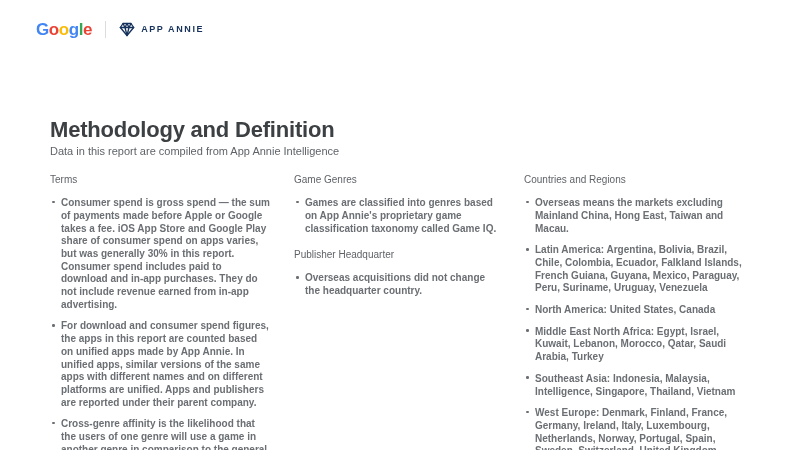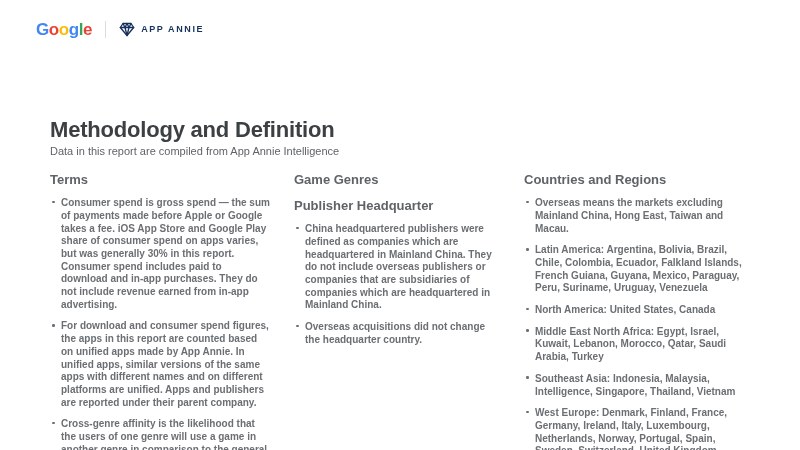--- a/index.html
+++ b/index.html
@@ -18,21 +18,21 @@
   .content { position:absolute; left:50px; top:117px; width:700px; }
   .page-title { font-size:22px; line-height:1.15; font-weight:bold; color:#3c4043; letter-spacing:-0.2px; }
   .page-subtitle { margin-top:3px; font-size:11px; line-height:13px; color:#5f6368; }
 
   .columns { display:flex; margin-top:15px; }
   .col { flex:none; }
   .col-1 { width:220px; margin-right:24px; }
   .col-2 { width:206px; margin-right:24px; }
   .col-3 { width:224px; }
 
-  .section-heading { font-size:13px; line-height:13px; font-weight:bold; color:#5f6368; }
+  .section-heading { font-size:10px; line-height:13px; font-weight:normal; color:#5f6368; }
   .section-heading.sub { margin-top:13px; }
   .bullets { list-style:none; margin-top:11px; }
   .bullets li { position:relative; padding-left:11px; font-size:10px; line-height:1.27; color:#6b6f73; margin-bottom:9px;font-weight:bold; }
   .bullets li::before { content:""; position:absolute; left:2px; top:3.6px; width:2.6px; height:2.6px; border-radius:50%; background:#6b6f73; }
 </style>
 </head>
 <body>
 
 <div class="page">
 
@@ -69,24 +69,24 @@
           <li>Consumer spend is gross spend — the sum of payments made before Apple or Google takes a fee. iOS App Store and Google Play share of consumer spend on apps varies, but was generally 30% in this report. Consumer spend includes paid to download and in-app purchases. They do not include revenue earned from in-app advertising.</li>
           <li>For download and consumer spend figures, the apps in this report are counted based on unified apps made by App Annie. In unified apps, similar versions of the same apps with different names and on different platforms are unified. Apps and publishers are reported under their parent company.</li>
           <li>Cross-genre affinity is the likelihood that the users of one genre will use a game in another genre in comparison to the general population's likelihood.</li>
           <li>Data ready as of June 30, 2021</li>
         </ul>
       </section>
 
       <section class="col col-2">
         <h2 class="section-heading">Game Genres</h2>
         <ul class="bullets">
+          <li>Games are classified into genres based on App Annie's proprietary game classification taxonomy called Game IQ.</li>
         </ul>
         <h2 class="section-heading sub">Publisher Headquarter</h2>
         <ul class="bullets">
-          <li>China headquartered publishers were defined as companies which are headquartered in Mainland China. They do not include overseas publishers or companies that are subsidiaries of companies which are headquartered in Mainland China.</li>
           <li>Overseas acquisitions did not change the headquarter country.</li>
         </ul>
       </section>
 
       <section class="col col-3">
         <h2 class="section-heading">Countries and Regions</h2>
         <ul class="bullets">
           <li>Overseas means the markets excluding Mainland China, Hong East, Taiwan and Macau.</li>
           <li>Latin America: Argentina, Bolivia, Brazil, Chile, Colombia, Ecuador, Falkland Islands, French Guiana, Guyana, Mexico, Paraguay, Peru, Suriname, Uruguay, Venezuela</li>
           <li>North America: United States, Canada</li>

